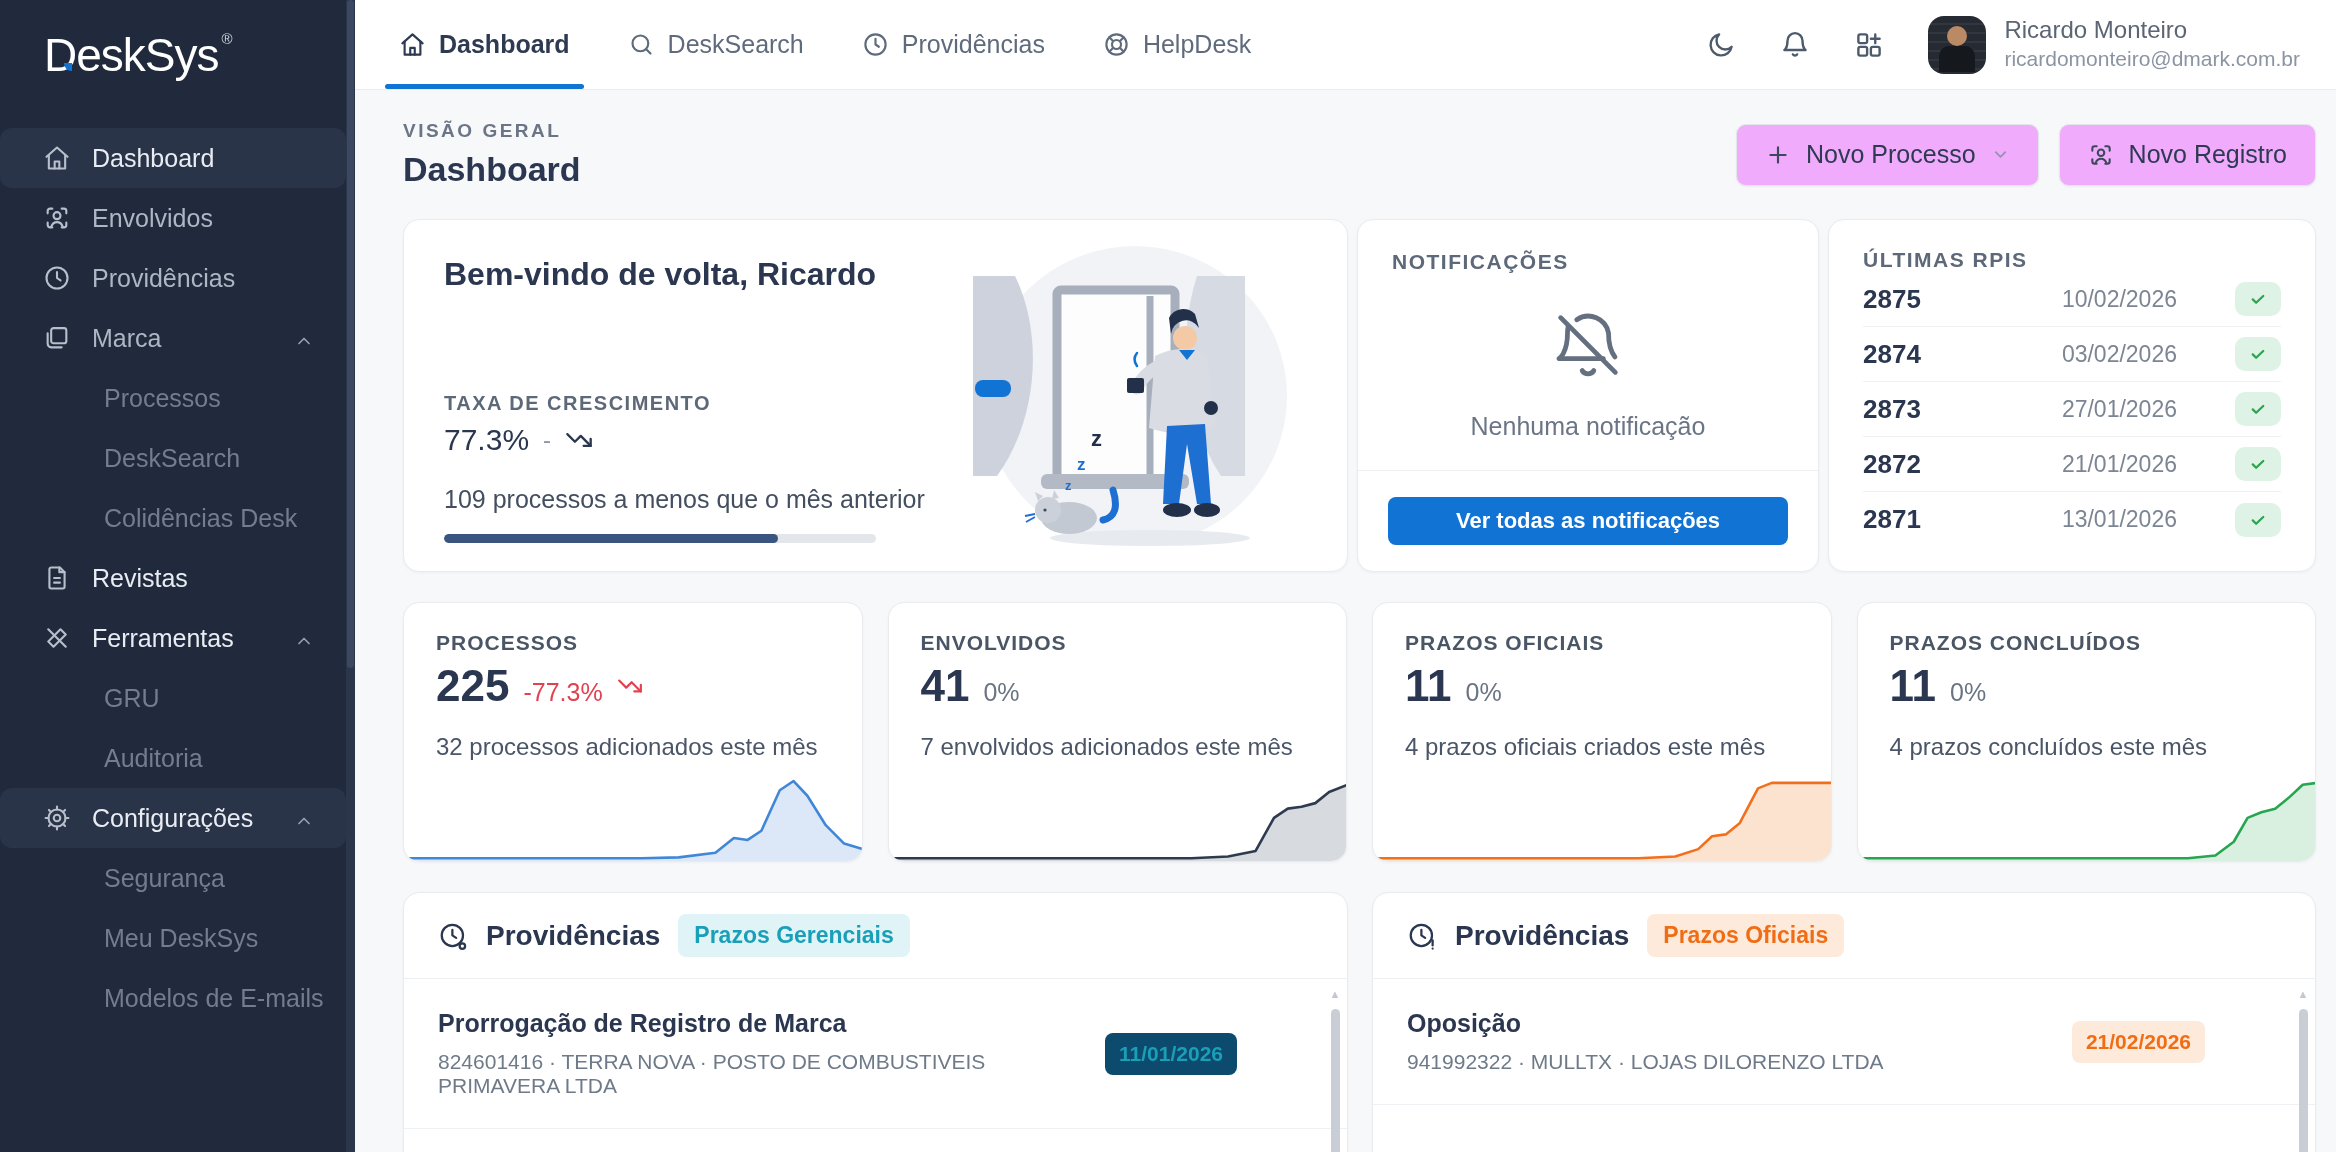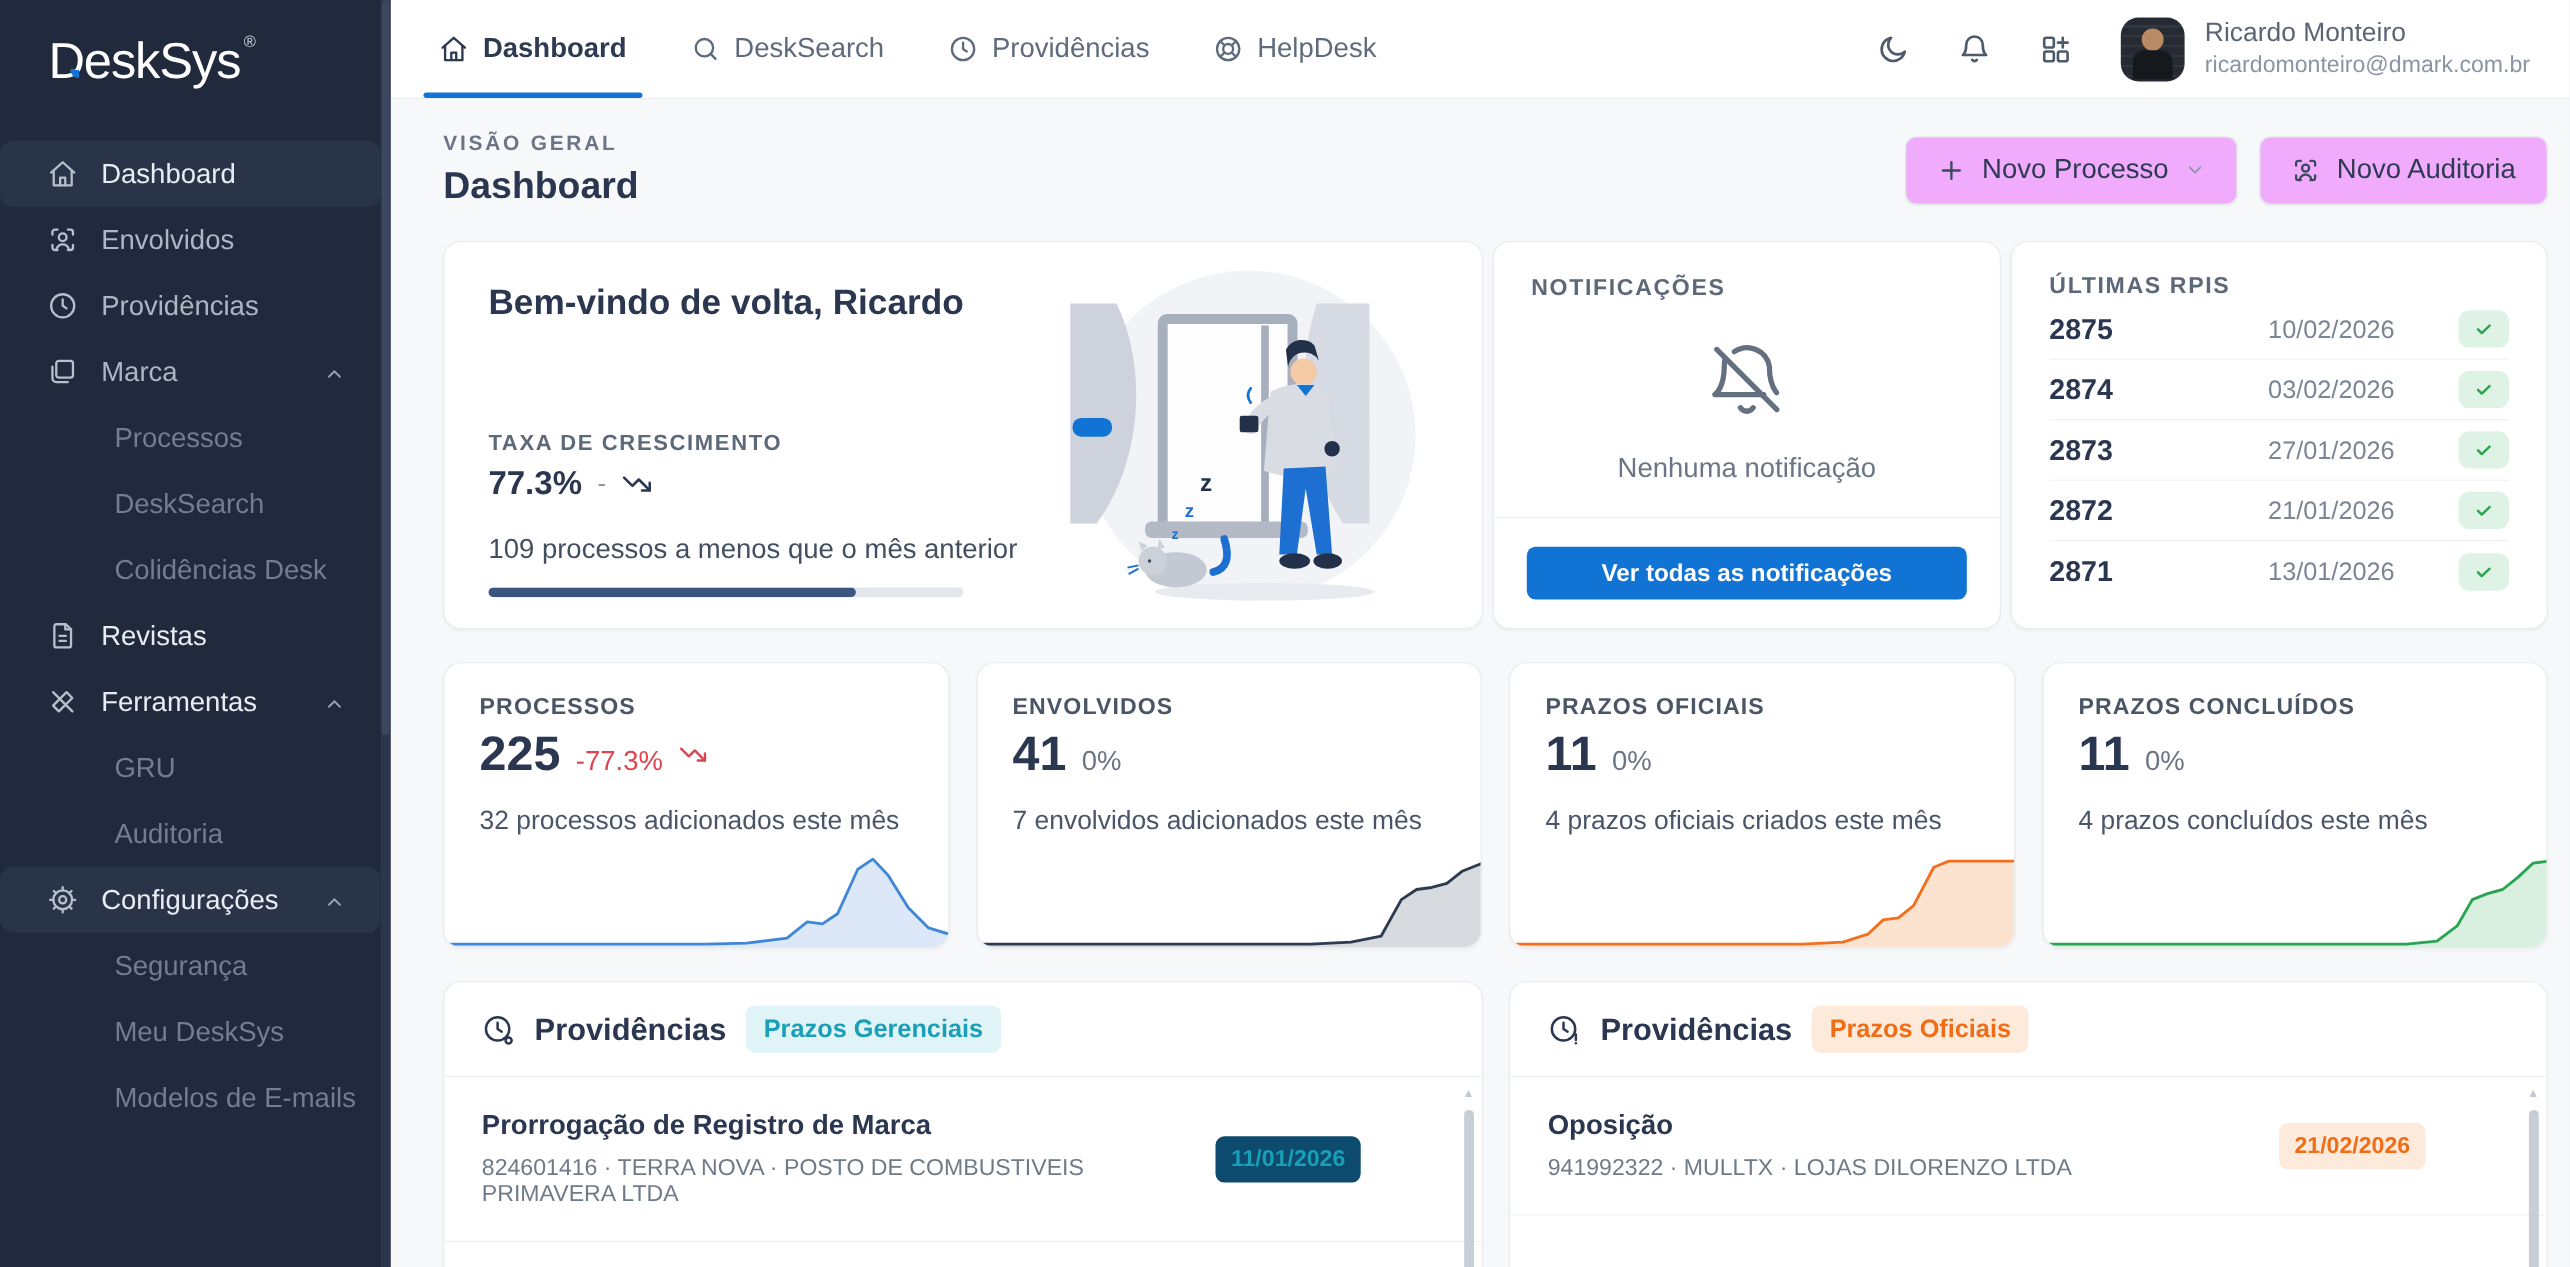--- a/index.html
+++ b/index.html
@@ -57,21 +57,21 @@
 
   .card{background:#fff;border:1px solid #e9ebef;border-radius:16px;box-shadow:0 1px 3px rgba(16,24,40,.04)}
 
   .row1{display:grid;grid-template-columns:945px 462px 1fr;gap:9px;height:353px}
 
   
   .welcome{position:relative;padding:36px 40px 28px 40px;display:flex;flex-direction:column;overflow:hidden}
   .welcome-title{font-size:32px;font-weight:bold;color:#2b3750}
   .growth-label{margin-top:auto;font-size:20px;font-weight:bold;letter-spacing:1.5px;color:#5d6878}
   .growth-line{display:flex;align-items:center;gap:14px;margin-top:8px}
-  .growth-value{font-size:30px;font-weight:bold;color:#2b3750}
+  .growth-value{font-size:30px;font-weight:normal;color:#2b3750}
   .growth-sep{font-size:24px;color:#8d97a8}
   .growth-trend{width:28px;height:28px;color:#2b3750;display:flex}
   .welcome-sub{font-size:25px;color:#434e60;margin-top:28px}
   .progress{margin-top:20px;width:432px;height:9px;border-radius:5px;background:#e3e6ea;overflow:hidden}
   .progress-fill{height:100%;border-radius:5px;background:#3a5680}
   .illus{position:absolute;right:42px;top:18px;width:360px;height:320px}
 
   
   .notif{display:flex;flex-direction:column;padding:0}
   .notif-title{font-size:21px;font-weight:bold;letter-spacing:1.5px;color:#5d6878;padding:30px 0 0 34px}
@@ -339,21 +339,21 @@
           <span class="bic">
               <svg viewBox="0 0 24 24" fill="none" stroke="currentColor" stroke-width="1.9" stroke-linecap="round" stroke-linejoin="round">
                 <path d="M4 8V6a2 2 0 0 1 2-2h2"></path>
                 <path d="M16 4h2a2 2 0 0 1 2 2v2"></path>
                 <path d="M20 16v2a2 2 0 0 1-2 2h-2"></path>
                 <path d="M8 20H6a2 2 0 0 1-2-2v-2"></path>
                 <circle cx="12" cy="10" r="3"></circle>
                 <path d="M7 19.5c1-2.8 2.9-4 5-4s4 1.2 5 4"></path>
               </svg>
             </span>
-          <span>Novo Auditoria</span>
+          <span>Novo Registro</span>
         </button>
       </div>
     </div>
 
     <div class="row1">
 
       <section class="card welcome">
         <div class="welcome-title">Bem-vindo de volta, Ricardo</div>
         <div class="growth-label">TAXA DE CRESCIMENTO</div>
         <div class="growth-line">

